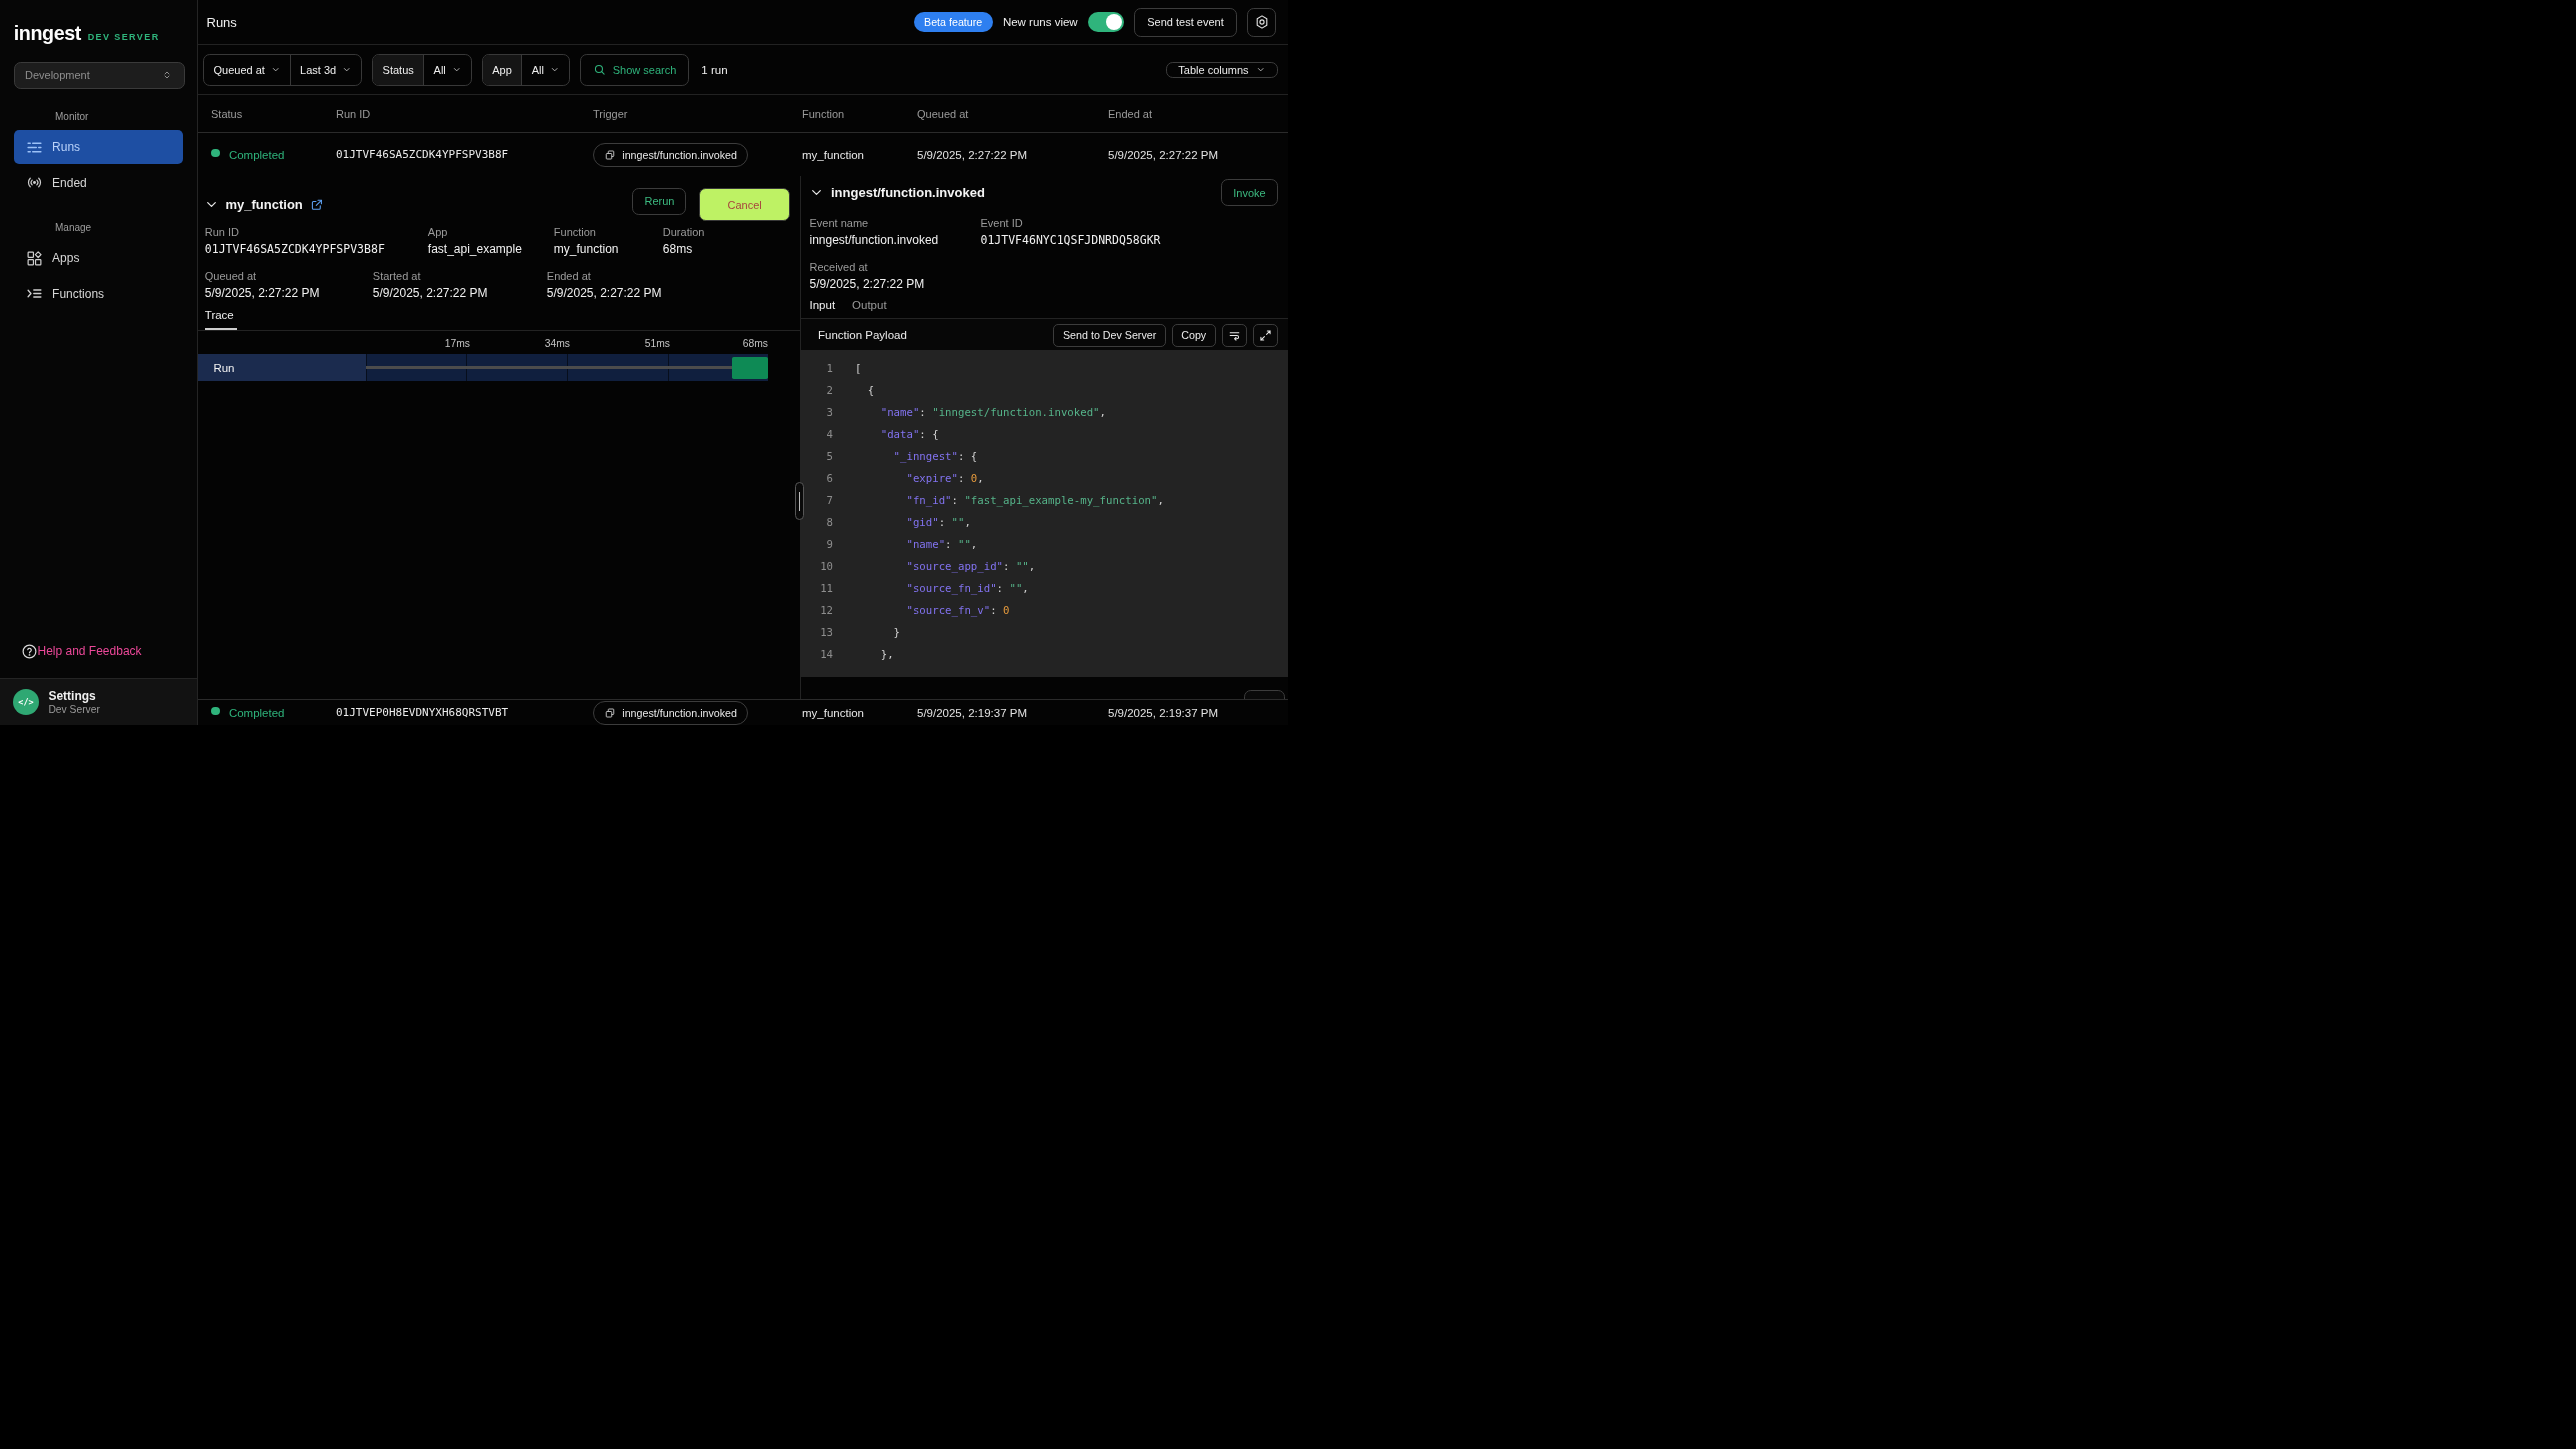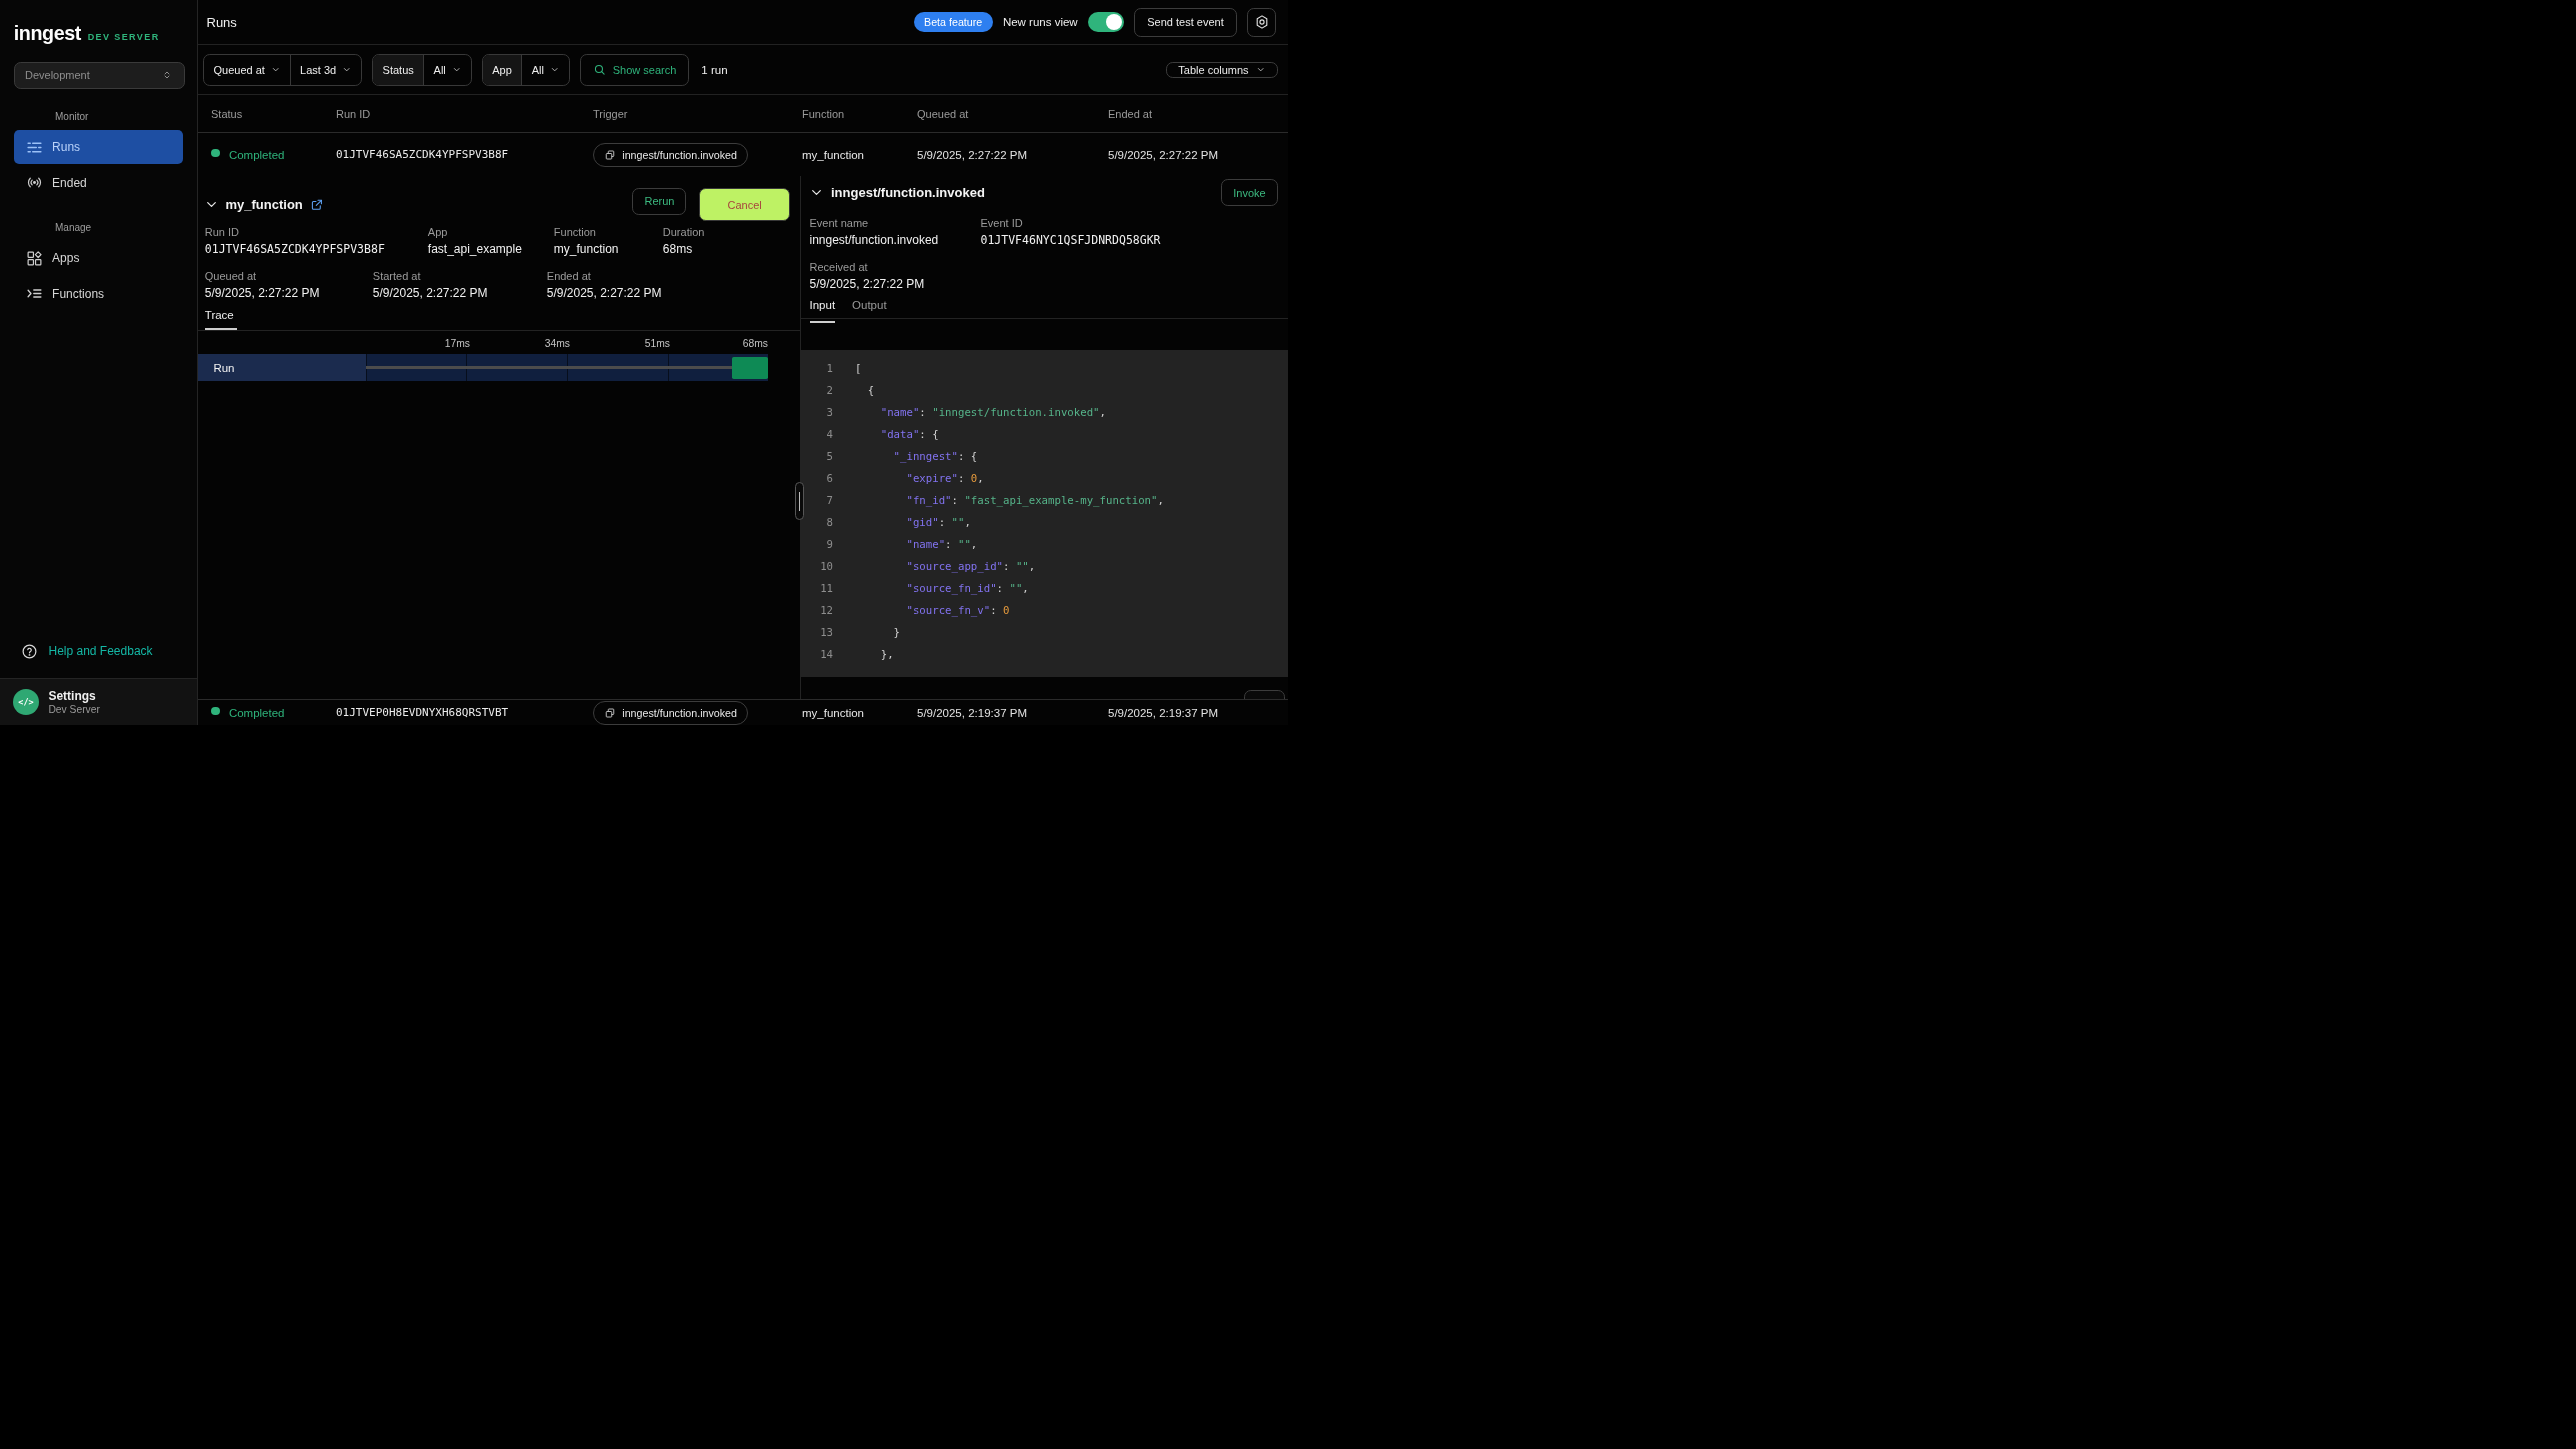--- a/index.html
+++ b/index.html
@@ -13,21 +13,21 @@
   .logo-row { display:flex; align-items:baseline; gap:6.8px; padding:22px 0 0 13.7px; }
   .logo { font-size:19.7px; font-weight:800; letter-spacing:-0.4px; color:#fdfdfd; }
   .env-label { font-size:9px; font-weight:600; letter-spacing:1.4px; color:#2fb47c; }
   .ws-select { margin:17px 13.7px 0 13.7px; width:171px; height:26.5px; background:#1d1d1d; border:0.9px solid #3a3a3a; border-radius:6.8px; display:flex; align-items:center; justify-content:space-between; padding:0 10.3px; color:#8e8e8e; font-size:11px; }
   .nav-label { margin:22px 0 8.5px 26px; font-size:10px; color:#9e9e9e;padding-left:29px; }
   .nav-item { margin:1.7px 13.7px; height:34px; border-radius:5.1px; display:flex; align-items:center; padding-left:12px; gap:9.4px; font-size:12px; color:#d7d7d7; cursor:pointer; }
   .nav-item.active { background:#1e4fa3; color:#b9d2fa; }
   .nav-item .icn { width:17px; height:17px; color:#cfcfcf; }
   .nav-item.active .icn { color:#9cc2f8; }
   .sidebar-bottom { position:absolute; left:0; right:0; bottom:0; }
-  .help-item { display:flex; align-items:center; gap:11px; padding:0 0 0 20.5px; height:43px; font-size:12px; color:#14b8a6; margin-bottom:5.1px; }
+  .help-item { display:flex; align-items:center; padding:0 0 0 20.5px; height:43px; font-size:12px; color:#ec4899; margin-bottom:5.1px; }
   .settings-item { border-top:0.9px solid #242424; background:#121212; height:47px; display:flex; align-items:center; gap:9.4px; padding-left:13px; }
   .avatar { width:26px; height:26px; border-radius:50%; background:#2fa873; color:#fff; font-size:8.5px; font-weight:700; display:flex; align-items:center; justify-content:center; font-family:"DejaVu Sans Mono", monospace; }
   .settings-texts .t1 { font-size:12px; color:#f0f0f0; font-weight:600; }
   .settings-texts .t2 { font-size:10.3px; color:#9a9a9a; margin-top:1.7px; }
 
   
   .main { position:absolute; left:198px; top:0; right:0; bottom:0; }
   .topbar { height:45px; border-bottom:0.9px solid #222; display:flex; align-items:center; justify-content:space-between; padding:0 12px 0 8.5px; }
   .page-title { font-size:13px; color:#f2f2f2; }
   .topbar-right { display:flex; align-items:center; gap:10.3px; }
@@ -430,20 +430,42 @@
           <div class="flabel">Received at</div>
           <div class="fvalue">5/9/2025, 2:27:22 PM</div>
         </div>
 
         <div class="ev-tabs">
           <div class="ev-tab active">Input</div>
           <div class="ev-tab">Output</div>
         </div>
         <div class="ev-tabs-border"></div>
 
+        <div class="payload-bar">
+          <span class="payload-title">Function Payload</span>
+          <div class="payload-btns">
+            <button class="pbtn">Send to Dev Server</button>
+            <button class="pbtn">Copy</button>
+            <button class="pbtn icon-only">
+              <span>
+                <svg width="13" height="13" viewBox="0 0 24 24" fill="none" stroke="#ececec" stroke-width="1.9" stroke-linecap="round" stroke-linejoin="round">
+                    <path d="M4 7h16M4 12h12.5a3 3 0 0 1 0 6h-4"></path>
+                    <path d="M14.8 15.3L12.2 18l2.6 2.7"></path>
+                  </svg>
+              </span>
+            </button>
+            <button class="pbtn icon-only">
+              <span>
+                <svg width="13" height="13" viewBox="0 0 24 24" fill="none" stroke="#ececec" stroke-width="1.9" stroke-linecap="round" stroke-linejoin="round">
+                    <path d="M14 10l6.5-6.5M20.5 3.5h-5.2M20.5 3.5v5.2M10 14l-6.5 6.5M3.5 20.5h5.2M3.5 20.5v-5.2"></path>
+                  </svg>
+              </span>
+            </button>
+          </div>
+        </div>
 
         <div class="code">
             <div class="code-line">
               <span class="ln">1</span>
               <span class="lc"><span class="tok-p">[</span></span>
             </div>
             <div class="code-line">
               <span class="ln">2</span>
               <span class="lc"><span class="tok-p">  {</span></span>
             </div>

